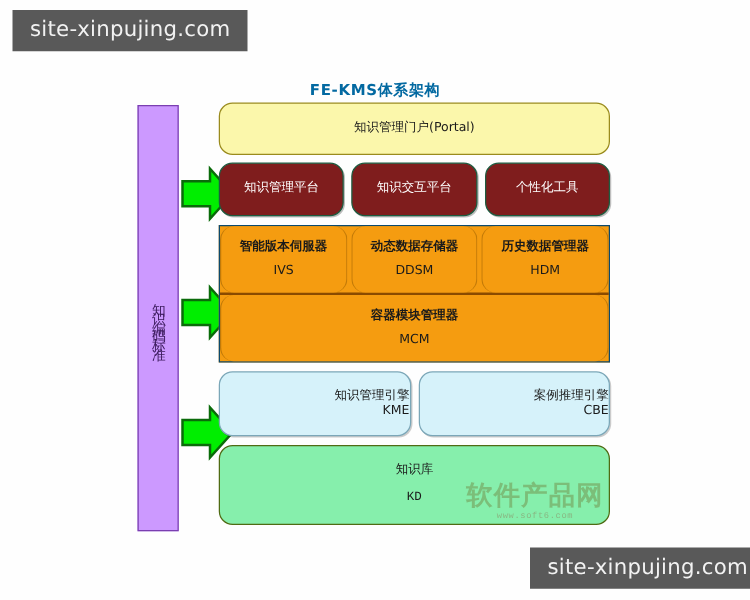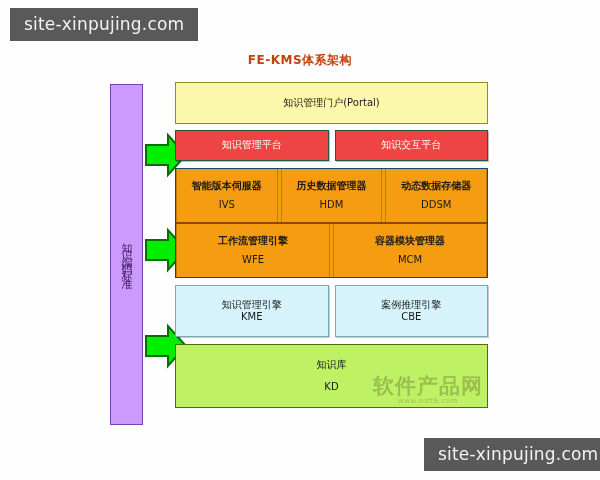--- a/index.html
+++ b/index.html
@@ -27,26 +27,26 @@
     padding: 6px 14px 7px 14px;
     white-space: nowrap;
   }
   .wm-top { left: 10px; top: 8px; }
   .wm-bottom { left: 424px; top: 438px; }
 
   
   .title {
     position: absolute;
     left: 0;
-    top: 52px;
+    top: 64px;
     width: 600px;
     text-align: center;
     font-size: 12px;
     font-weight: bold;
-    color: #c2410c;
+    color: #0369a1;
     letter-spacing: 0.5px;
   }
 
   
   .vbar {
     position: absolute;
     left: 110px;
     top: 84px;
     width: 33px;
     height: 341px;
@@ -90,40 +90,41 @@
 
   .cell {
     box-sizing: border-box;
     display: flex;
     flex-direction: column;
     align-items: center;
     justify-content: center;
     text-align: center;
     line-height: 1.25;
     overflow: hidden;
+    border-radius: 11px;
   }
   .cell .l1 { font-size: 10px; }
   .cell .l2 { font-size: 10px; }
 
   
   .portal {
     height: 42px;
     background: #fbf7ab;
     border: 1px solid #9a8b1e;
     color: #1a1a1a;
     font-size: 11px;
     margin-bottom: 6px;
   }
 
   
   .greenrow { margin-bottom: 7px; gap: 6px; }
   .green-cell {
     flex: 1;
-    height: 31px;
-    background: #ef4444;
+    height: 43px;
+    background: #7f1d1d;
     border: 1px solid #1d5c40;
     color: #ffffff;
     font-size: 11px;
     box-shadow: 1px 1px 0 rgba(0,0,0,0.25);
   }
 
   
   .orange-group {
     border: 1px solid #0c4a6e;
     background: #f59c10;
@@ -146,30 +147,32 @@
 
   
   .bluerow { gap: 6px; margin-bottom: 7px; }
   .blue-cell {
     flex: 1;
     height: 52px;
     background: #d6f2fa;
     border: 1px solid #7ba7b8;
     color: #1a1a1a;
     box-shadow: 1px 1px 0 rgba(0,0,0,0.2);
+    align-items: flex-end;
   }
   .blue-cell .l2 { margin-top: 0; }
 
   
   .repo {
     height: 64px;
-    background: #bef264;
+    background: #86efac;
     border: 1px solid #4f6b14;
     color: #1a1a1a;
     position: relative;
+    font-family: Liberation Mono, monospace;
   }
   .repo .l2 { margin-top: 10px; }
 
   
   .repo-wm {
     position: absolute;
     right: 4px;
     bottom: 2px;
     text-align: center;
     pointer-events: none;
@@ -222,42 +225,41 @@
     <span class="l1">知识管理门户(Portal)</span>
   </div>
 
   <div class="row greenrow">
     <div class="cell green-cell">
       <span class="l1">知识管理平台</span>
     </div>
     <div class="cell green-cell">
       <span class="l1">知识交互平台</span>
     </div>
+    <div class="cell green-cell">
+      <span class="l1">个性化工具</span>
+    </div>
   </div>
 
   <div class="orange-group">
     <div class="row orangerow">
       <div class="cell orange-cell">
         <span class="l1">智能版本伺服器</span>
         <span class="l2">IVS</span>
       </div>
       <div class="cell orange-cell">
+        <span class="l1">动态数据存储器</span>
+        <span class="l2">DDSM</span>
+      </div>
+      <div class="cell orange-cell">
         <span class="l1">历史数据管理器</span>
         <span class="l2">HDM</span>
       </div>
-      <div class="cell orange-cell">
-        <span class="l1">动态数据存储器</span>
-        <span class="l2">DDSM</span>
-      </div>
     </div>
     <div class="row orangerow">
-      <div class="cell orange-cell">
-        <span class="l1">工作流管理引擎</span>
-        <span class="l2">WFE</span>
-      </div>
       <div class="cell orange-cell">
         <span class="l1">容器模块管理器</span>
         <span class="l2">MCM</span>
       </div>
     </div>
   </div>
 
   <div class="row bluerow">
     <div class="cell blue-cell">
       <span class="l1">知识管理引擎</span>

